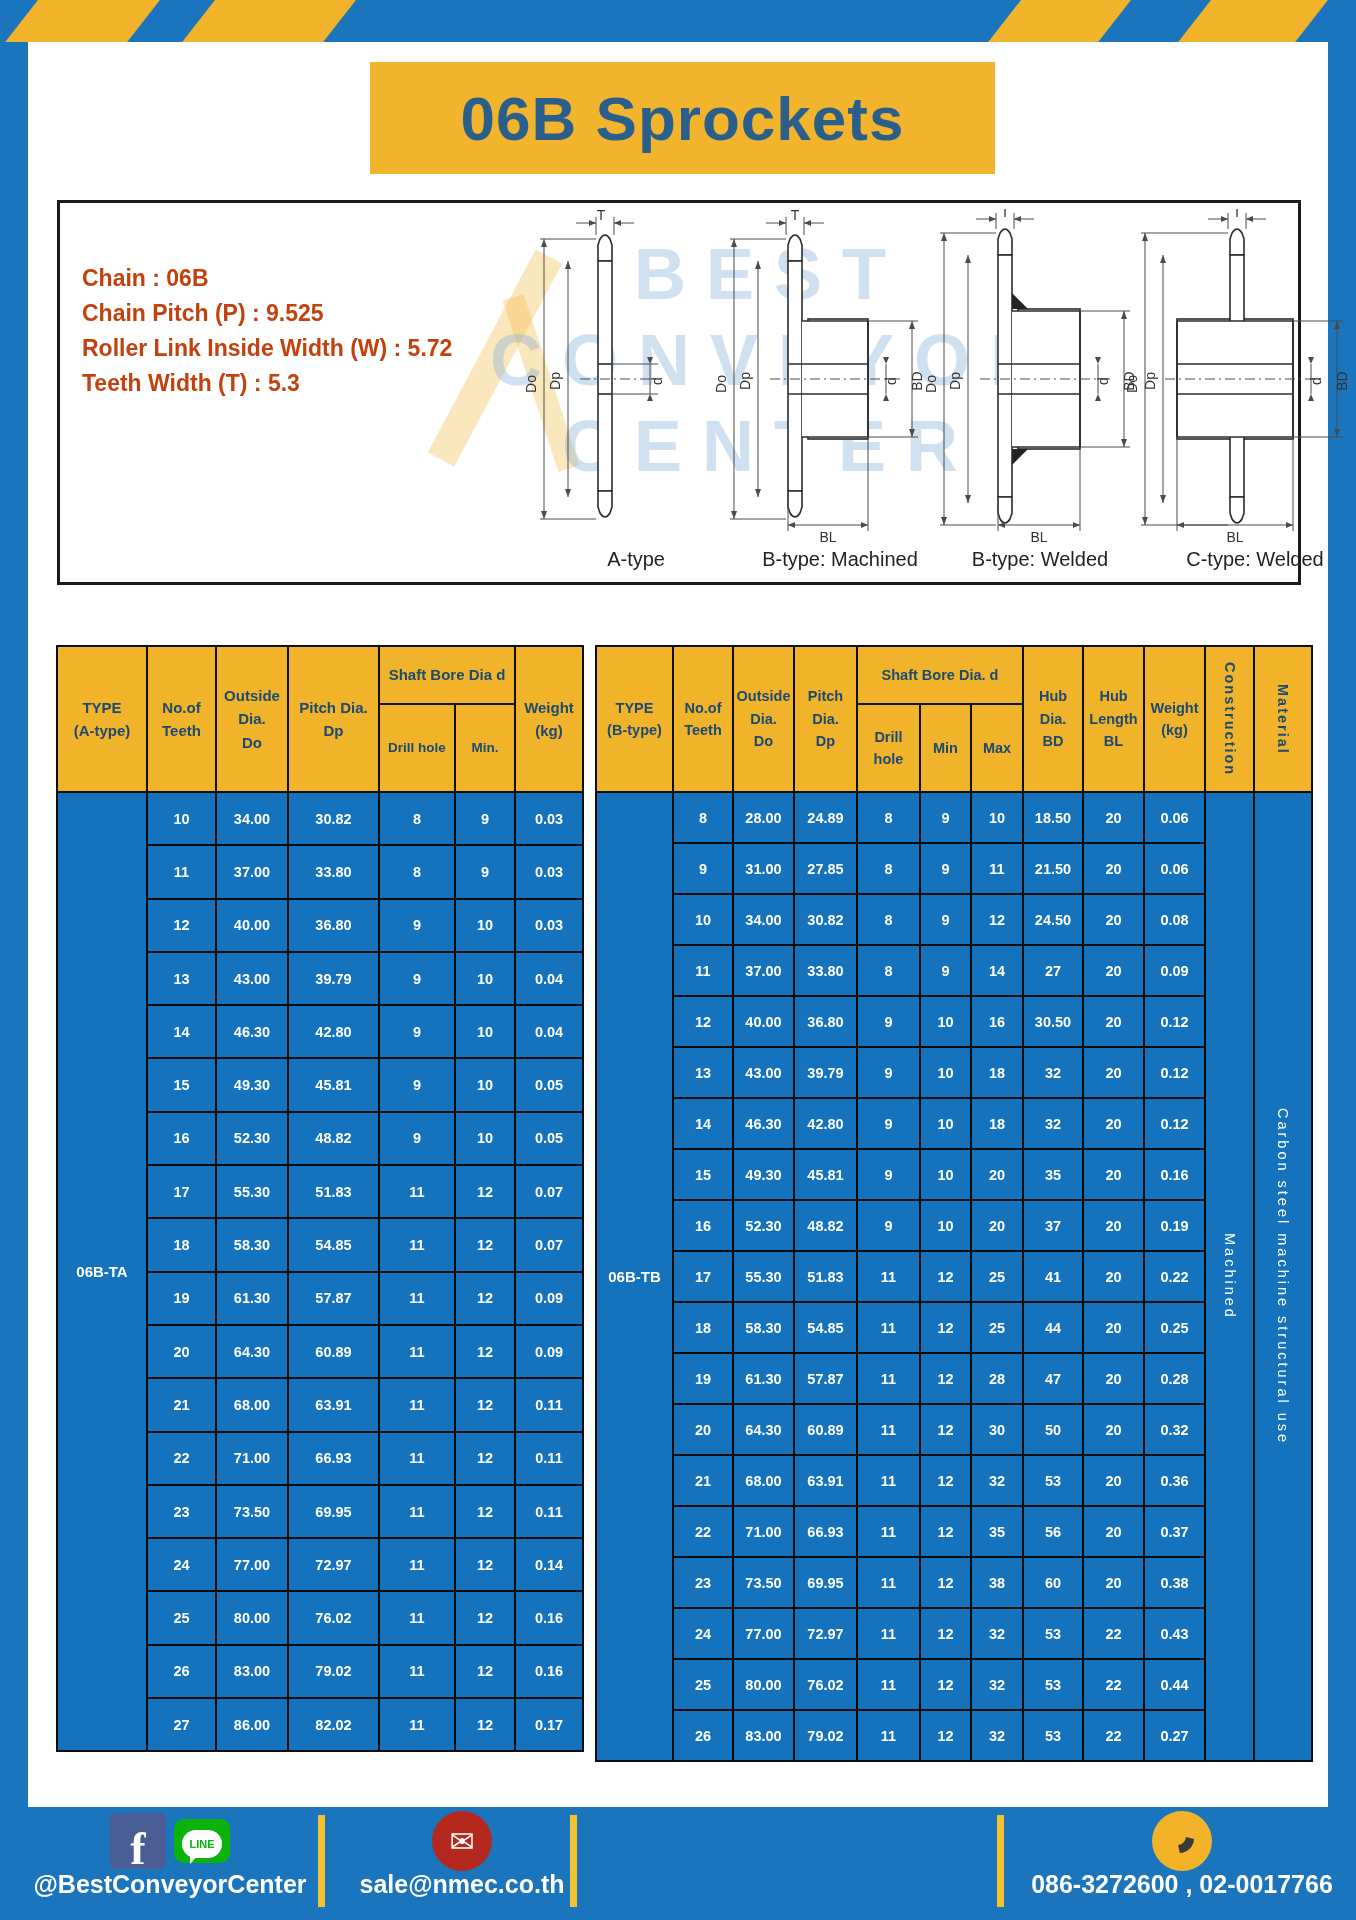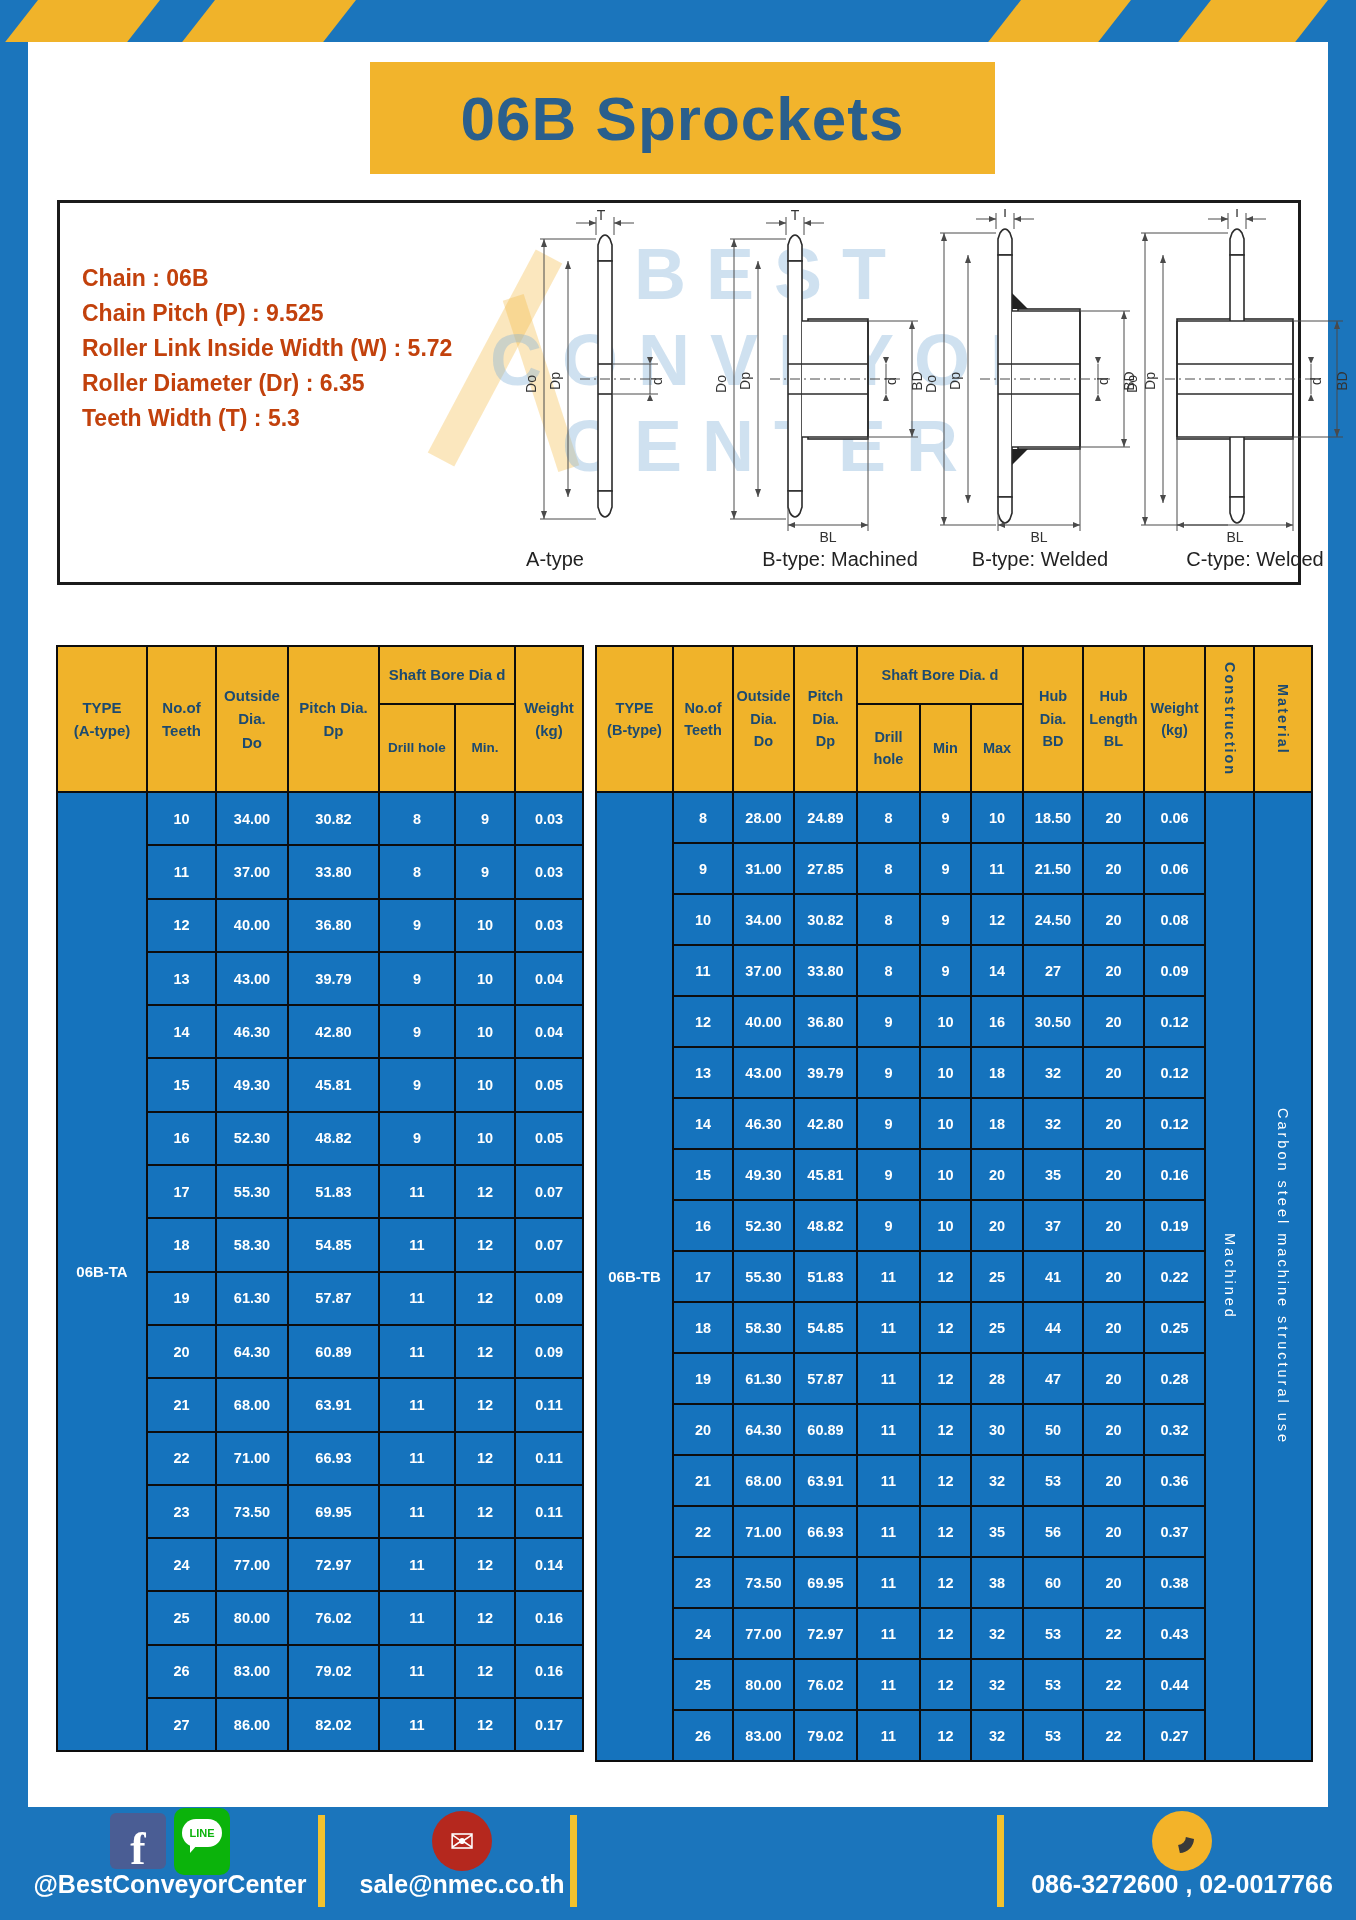--- a/index.html
+++ b/index.html
@@ -52,21 +52,21 @@
   td.cell-vert { letter-spacing:3px; font-size:14.5px; font-weight:normal; }
 
   
   .footer { position:absolute; left:0; top:1807px; width:1356px; height:113px; background:#1b75bc; }
   .fgroup { position:absolute; top:5px; text-align:center; }
   .ficons { display:flex; justify-content:center; gap:8px; height:58px; align-items:center; }
   .flabel { color:#fff; font-weight:bold; font-size:25px; white-space:nowrap; }
   .divider { position:absolute; top:8px; width:7px; height:92px; background:#f3c22e; }
   .icon-fb { width:56px; height:56px; background:#4a5d94; border-radius:6px; color:#fff; font-size:46px; font-weight:bold;
     display:flex; align-items:flex-end; justify-content:center; line-height:0.9; font-family:"Liberation Serif",serif; }
-  .icon-line { width:56px; height:67px; background:#0bb30b; border-radius:10px; position:relative; }
+  .icon-line { width:56px; height:44px; background:#0bb30b; border-radius:10px; position:relative; }
   .icon-line .bubble { position:absolute; left:8px; top:11px; width:40px; height:28px; background:#fff; border-radius:14px;
     display:flex; align-items:center; justify-content:center; font-size:11px; font-weight:bold; color:#0bb30b; }
   .icon-line .tail { position:absolute; left:16px; top:36px; width:0; height:0; border-left:8px solid #fff; border-bottom:9px solid transparent; }
   .circle-icon { width:60px; height:60px; border-radius:50%; display:flex; align-items:center; justify-content:center; }
   .icon-mail { background:#b5281e; color:#fff; font-size:30px; }
   .icon-globe { background:#2fa7de; }
   .icon-phone { background:#f3b329; }
 </style>
 </head>
 <body>
@@ -89,21 +89,20 @@
     <div class="swoosh sw1"></div>
     <div class="swoosh sw2"></div>
     <div class="watermark" style="white-space:pre-line;">BEST
 CONVEYOR
 CENTER</div>
 
     <div class="specs">
       <div>Chain  : 06B</div>
       <div>Chain Pitch (P)  :  9.525</div>
       <div>Roller Link Inside Width (W)  :  5.72</div>
-      <div>Roller Diameter (Dr)  : 6.35</div>
       <div>Teeth Width (T)  :  5.3</div>
     </div>
 
     <div class="diag" style="left:440px;">
       <svg width="210" height="335" viewBox="0 0 210 335">
         <path class="pline" d="M100 30 q5 -8 10 0 l2 6 v16 h-14 v-16 z"></path>
         <rect class="pline" x="98" y="52" width="14" height="230"></rect>
         <path class="pline" d="M100 304 q5 8 10 0 l2 -6 v-16 h-14 v16 z"></path>
         <line class="pline" x1="98" y1="155" x2="112" y2="155"></line>
         <line class="pline" x1="98" y1="185" x2="112" y2="185"></line>
@@ -122,21 +121,21 @@
         <line class="dline" x1="68" y1="52" x2="68" y2="288"></line>
         <path d="M68 52 l-3 8 h6 z M68 288 l-3 -8 h6 z" fill="#4a4a4a"></path>
         <text class="dtext" x="60" y="172" text-anchor="middle" transform="rotate(-90 60 172)">Dp</text>
         <line class="dline" x1="150" y1="155" x2="150" y2="185"></line>
         <path d="M150 155 l-3 -7 h6 z M150 185 l-3 7 h6 z" fill="#4a4a4a" transform="translate(0,0)"></path>
         <line class="dline" x1="112" y1="155" x2="158" y2="155"></line>
           <line class="dline" x1="112" y1="185" x2="158" y2="185"></line>
         <text class="dtext" x="162" y="172" text-anchor="middle" transform="rotate(-90 162 172)">d</text>
       </svg>
     </div>
-    <div class="caption" style="left:385px;">A-type</div>
+    <div class="caption" style="left:385px;text-align:right;">A-type</div>
 
     <div class="diag" style="left:640px;">
       <svg width="230" height="335" viewBox="0 0 230 335">
         <rect class="pline" x="108" y="110" width="60" height="120"></rect>
         <path class="pline" d="M90 30 q5 -8 10 0 l2 6 v16 h-14 v-16 z"></path>
         <rect class="pline" x="88" y="52" width="14" height="230"></rect>
         <path class="pline" d="M90 304 q5 8 10 0 l2 -6 v-16 h-14 v16 z"></path>
         <rect x="102" y="112" width="64" height="116" fill="#fff"></rect>
         <line class="pline" x1="102" y1="112" x2="168" y2="112"></line>
           <line class="pline" x1="102" y1="228" x2="168" y2="228"></line>

